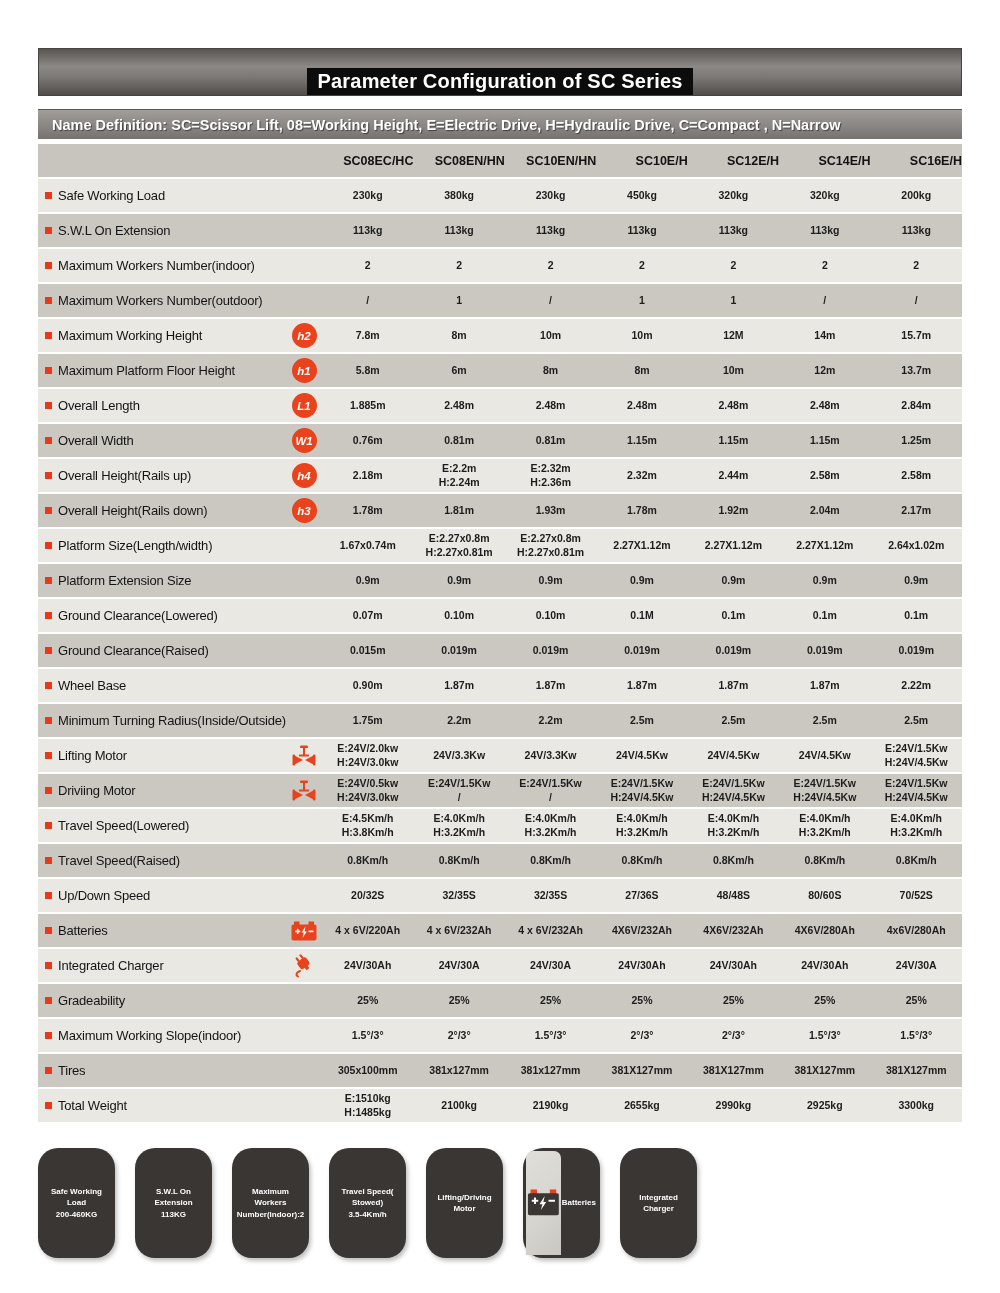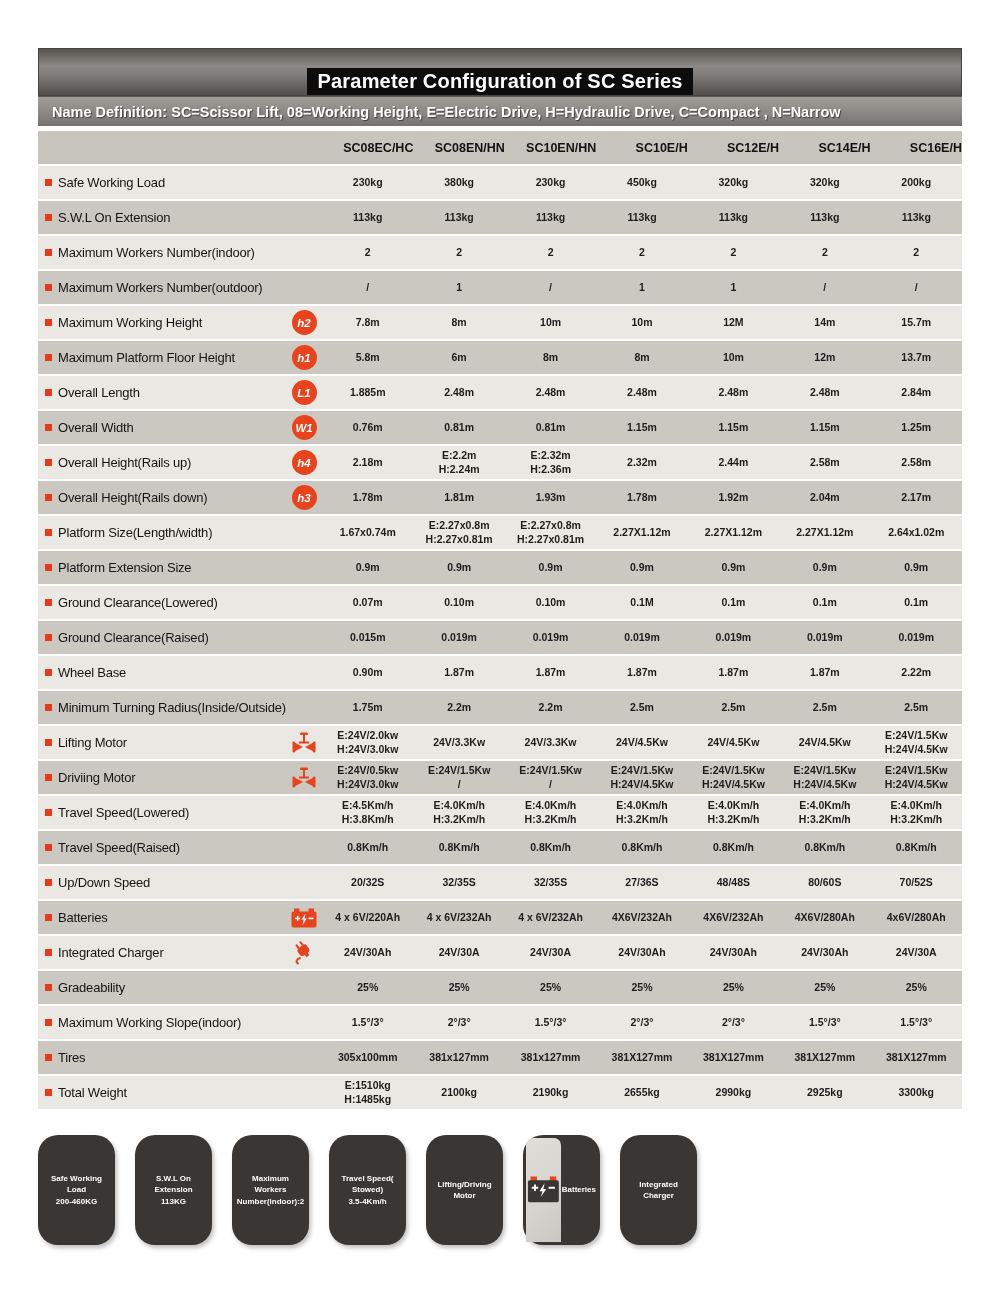--- a/index.html
+++ b/index.html
@@ -4,21 +4,21 @@
 <style>
   *{box-sizing:border-box;margin:0;padding:0}
   html,body{width:1000px;background:#ffffff}
   body{height:1293px;overflow:hidden;font-family:"Liberation Sans",sans-serif;-webkit-font-smoothing:antialiased}
   .page{padding:48px 38px 0}
 
   
   .title-bar{height:48px;background:linear-gradient(180deg,#57534f 0%,#8d8987 38%,#7b7775 62%,#514d4b 100%);
     display:flex;align-items:flex-end;justify-content:center;border:1px solid #474341}
   .title-highlight{background:#0c0c0c;color:#fff;font-weight:bold;font-size:20px;padding:2px 10px;letter-spacing:.2px}
-  .name-bar{height:30px;background:linear-gradient(180deg,#a19d99 0%,#8a8683 55%,#767270 100%);
+  .name-bar{margin-top:13px;height:30px;background:linear-gradient(180deg,#a19d99 0%,#8a8683 55%,#767270 100%);
     display:flex;align-items:center;padding-left:14px;border-top:1px solid #5c5856}
   .name-bar span{color:#fff;font-weight:bold;font-size:14.5px;text-shadow:1px 1px 1px rgba(0,0,0,.5)}
 
   
   .header-row{margin-top:5px;background:#c8c5bf;min-height:33px;display:flex;align-items:center;margin-bottom:2px}
   .header-row .col{flex:1;text-align:right;font-weight:bold;font-size:12.5px;color:#121212}
   .row{display:flex;align-items:center;min-height:33px;margin-bottom:2px;background:#e9e8e2}
   .row.dark{background:#cbc8c2}
   .label-cell{flex:0 0 248px;display:flex;align-items:center;padding-left:7px;gap:6px}
   .bullet{width:7px;height:7px;background:#e8391b;flex:none}

